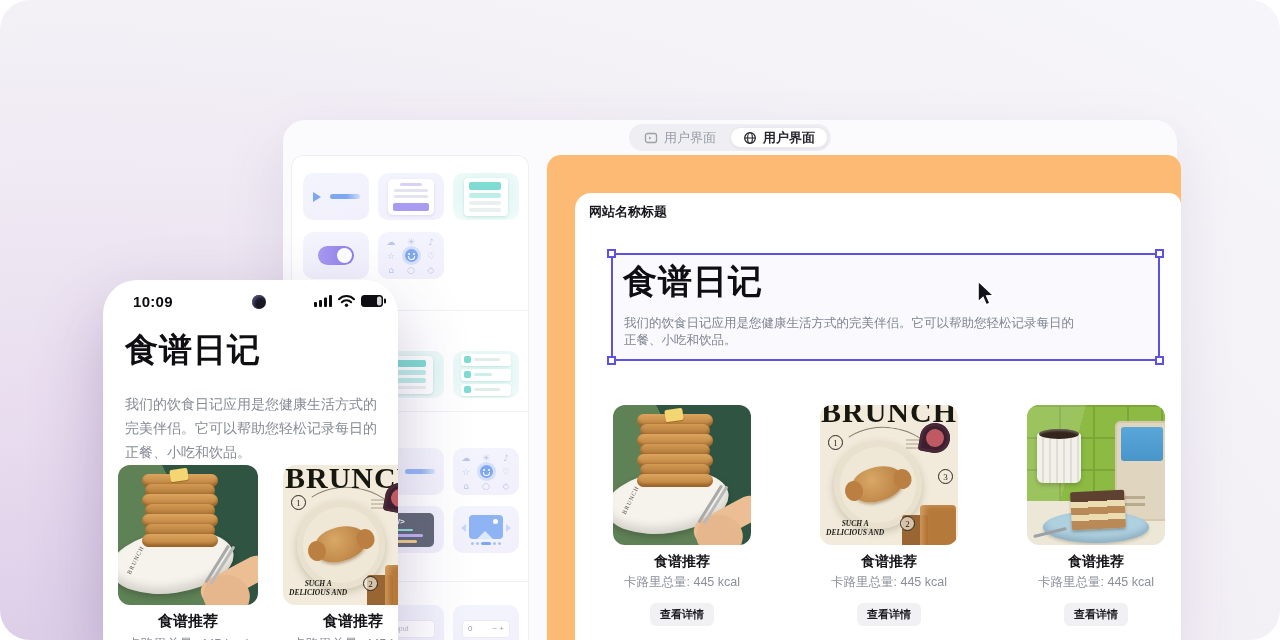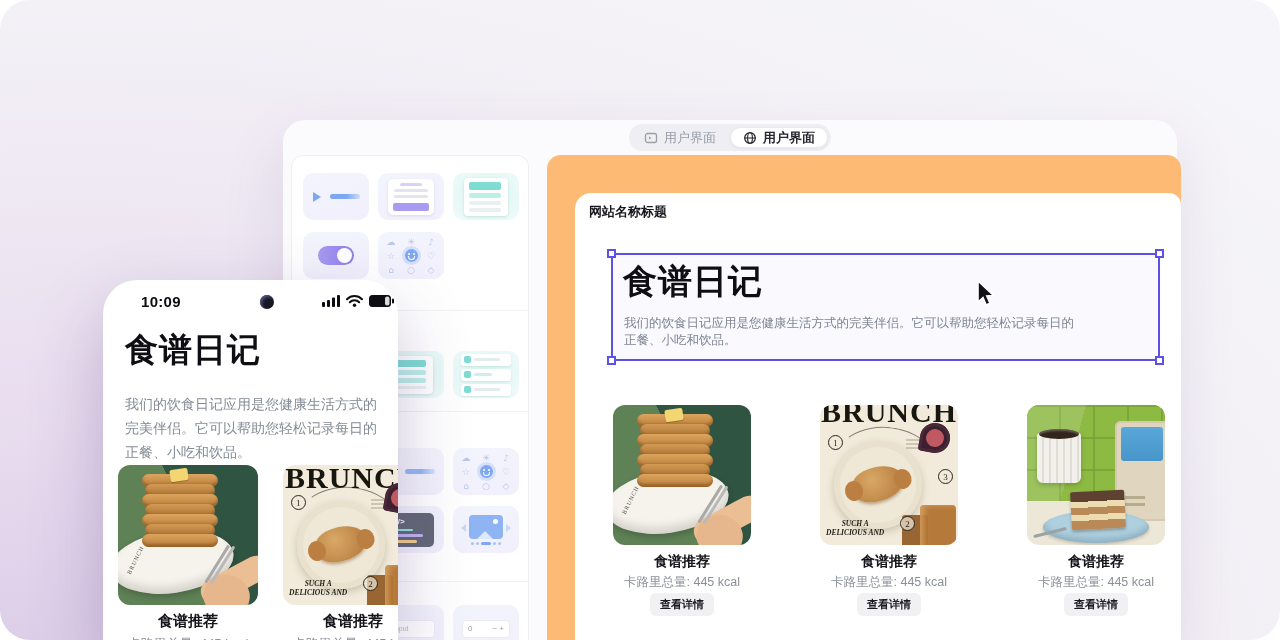--- a/index.html
+++ b/index.html
@@ -89,21 +89,21 @@
   .selection { position:absolute; left:36px; top:60px; width:549px; height:108px;
     border:2px solid #5c50e5; background:rgba(92,80,229,.035); cursor:move; }
   .handle { position:absolute; width:9px; height:9px; background:#fff; border:2px solid #5c50e5; }
   .handle.tl { left:-6px; top:-6px; } .handle.tr { right:-6px; top:-6px; }
   .handle.bl { left:-6px; bottom:-6px; } .handle.br { right:-6px; bottom:-6px; }
   .sel-title { position:absolute; left:10px; top:4px; font-size:34px; font-weight:bold; color:#0e0e13; letter-spacing:1px; }
   .sel-desc { position:absolute; left:11px; top:60px; width:450px; font-size:12.5px; line-height:17px; color:#7e8490; }
   .card { position:absolute; top:212px; width:138px; text-align:center; cursor:pointer; }
   .card-title { margin-top:8px; font-size:14px; font-weight:bold; color:#15151a; }
   .card-meta { margin-top:3px; font-size:12.5px; color:#8a8f99; }
-  .card-btn { margin-top:2px; display:inline-block; padding:4px 10px; background:#f1f1f4; border:none;
+  .card-btn { margin-top:12px; display:inline-block; padding:4px 10px; background:#f1f1f4; border:none;
     border-radius:6px; font-size:11px; font-weight:bold; color:#1b1b22; cursor:pointer; font-family:inherit; }
   .tooltip { position:absolute; left:412px; top:118px; width:82px; height:79px; border-radius:18px;
     background:linear-gradient(180deg,#f3f8fe 0%,#dfecfd 100%); border:1px solid rgba(255,255,255,.9);
     box-shadow:0 14px 30px rgba(40,100,210,.18); display:flex; align-items:center; justify-content:center; gap:2px; }
   .tooltip .lbl { font-size:20px; font-weight:bold; color:#1276f1; }
   .tooltip .caret { width:1.5px; height:22px; background:#3a404d; }
   .cursor { position:absolute; left:399px; top:86px; z-index:5; }
 
   
   .photo { position:relative; width:100%; height:140px; overflow:hidden; border-radius:12px; }
@@ -173,21 +173,21 @@
     background:#afd0df; box-shadow:inset 0 -4px 6px rgba(40,80,110,.25), 0 2px 3px rgba(50,50,30,.2); }
   .tm-cake { position:absolute; left:44px; bottom:16px; width:54px; height:38px; border-radius:2px; transform:rotate(-3deg);
     background:linear-gradient(180deg,#5e4130 0 10px,#ebdcb2 10px 16px,#b98a58 16px 23px,#ebdcb2 23px 29px,#b98a58 29px 38px);
     box-shadow:0 2px 3px rgba(40,40,20,.3); }
   .tm-spoon { position:absolute; left:6px; bottom:12px; width:34px; height:2.5px; background:#9aa2a6;
     border-radius:2px; transform:rotate(-14deg); }
 
   
   .phone { position:absolute; left:103px; top:280px; width:295px; height:360px; background:#fff;
     border-radius:34px 34px 0 0; box-shadow:0 30px 70px rgba(85,60,125,.30); overflow:hidden; z-index:10; }
-  .pstatus { position:absolute; left:16px; top:0; width:100%; height:40px; }
+  .pstatus { position:absolute; left:8px; top:0; width:100%; height:40px; }
   .ptime { position:absolute; left:22px; top:13px; font-size:15px; font-weight:bold; color:#0d0d12; letter-spacing:.3px; }
   .pcam { position:absolute; left:50%; top:15px; transform:translateX(-50%); width:14px; height:14px;
     border-radius:50%; background:#181824; box-shadow:inset 2px 2px 3px rgba(90,90,140,.8); }
   .picons { position:absolute; right:20px; top:15px; display:flex; gap:6px; align-items:center; }
   .ph-title { position:absolute; left:22px; top:48px; font-size:33px; font-weight:bold; color:#0e0e13; letter-spacing:1px; }
   .ph-desc { position:absolute; left:22px; top:112px; width:258px; font-size:14px; line-height:24px; color:#858b95; }
   .ph-card { position:absolute; top:185px; width:140px; text-align:center; }
   .ph-card .photo { height:140px; }
   .ph-card-title { margin-top:7px; font-size:15px; font-weight:bold; color:#15151a; }
   .ph-card-meta { margin-top:4px; font-size:13px; color:#8a8f99; }

